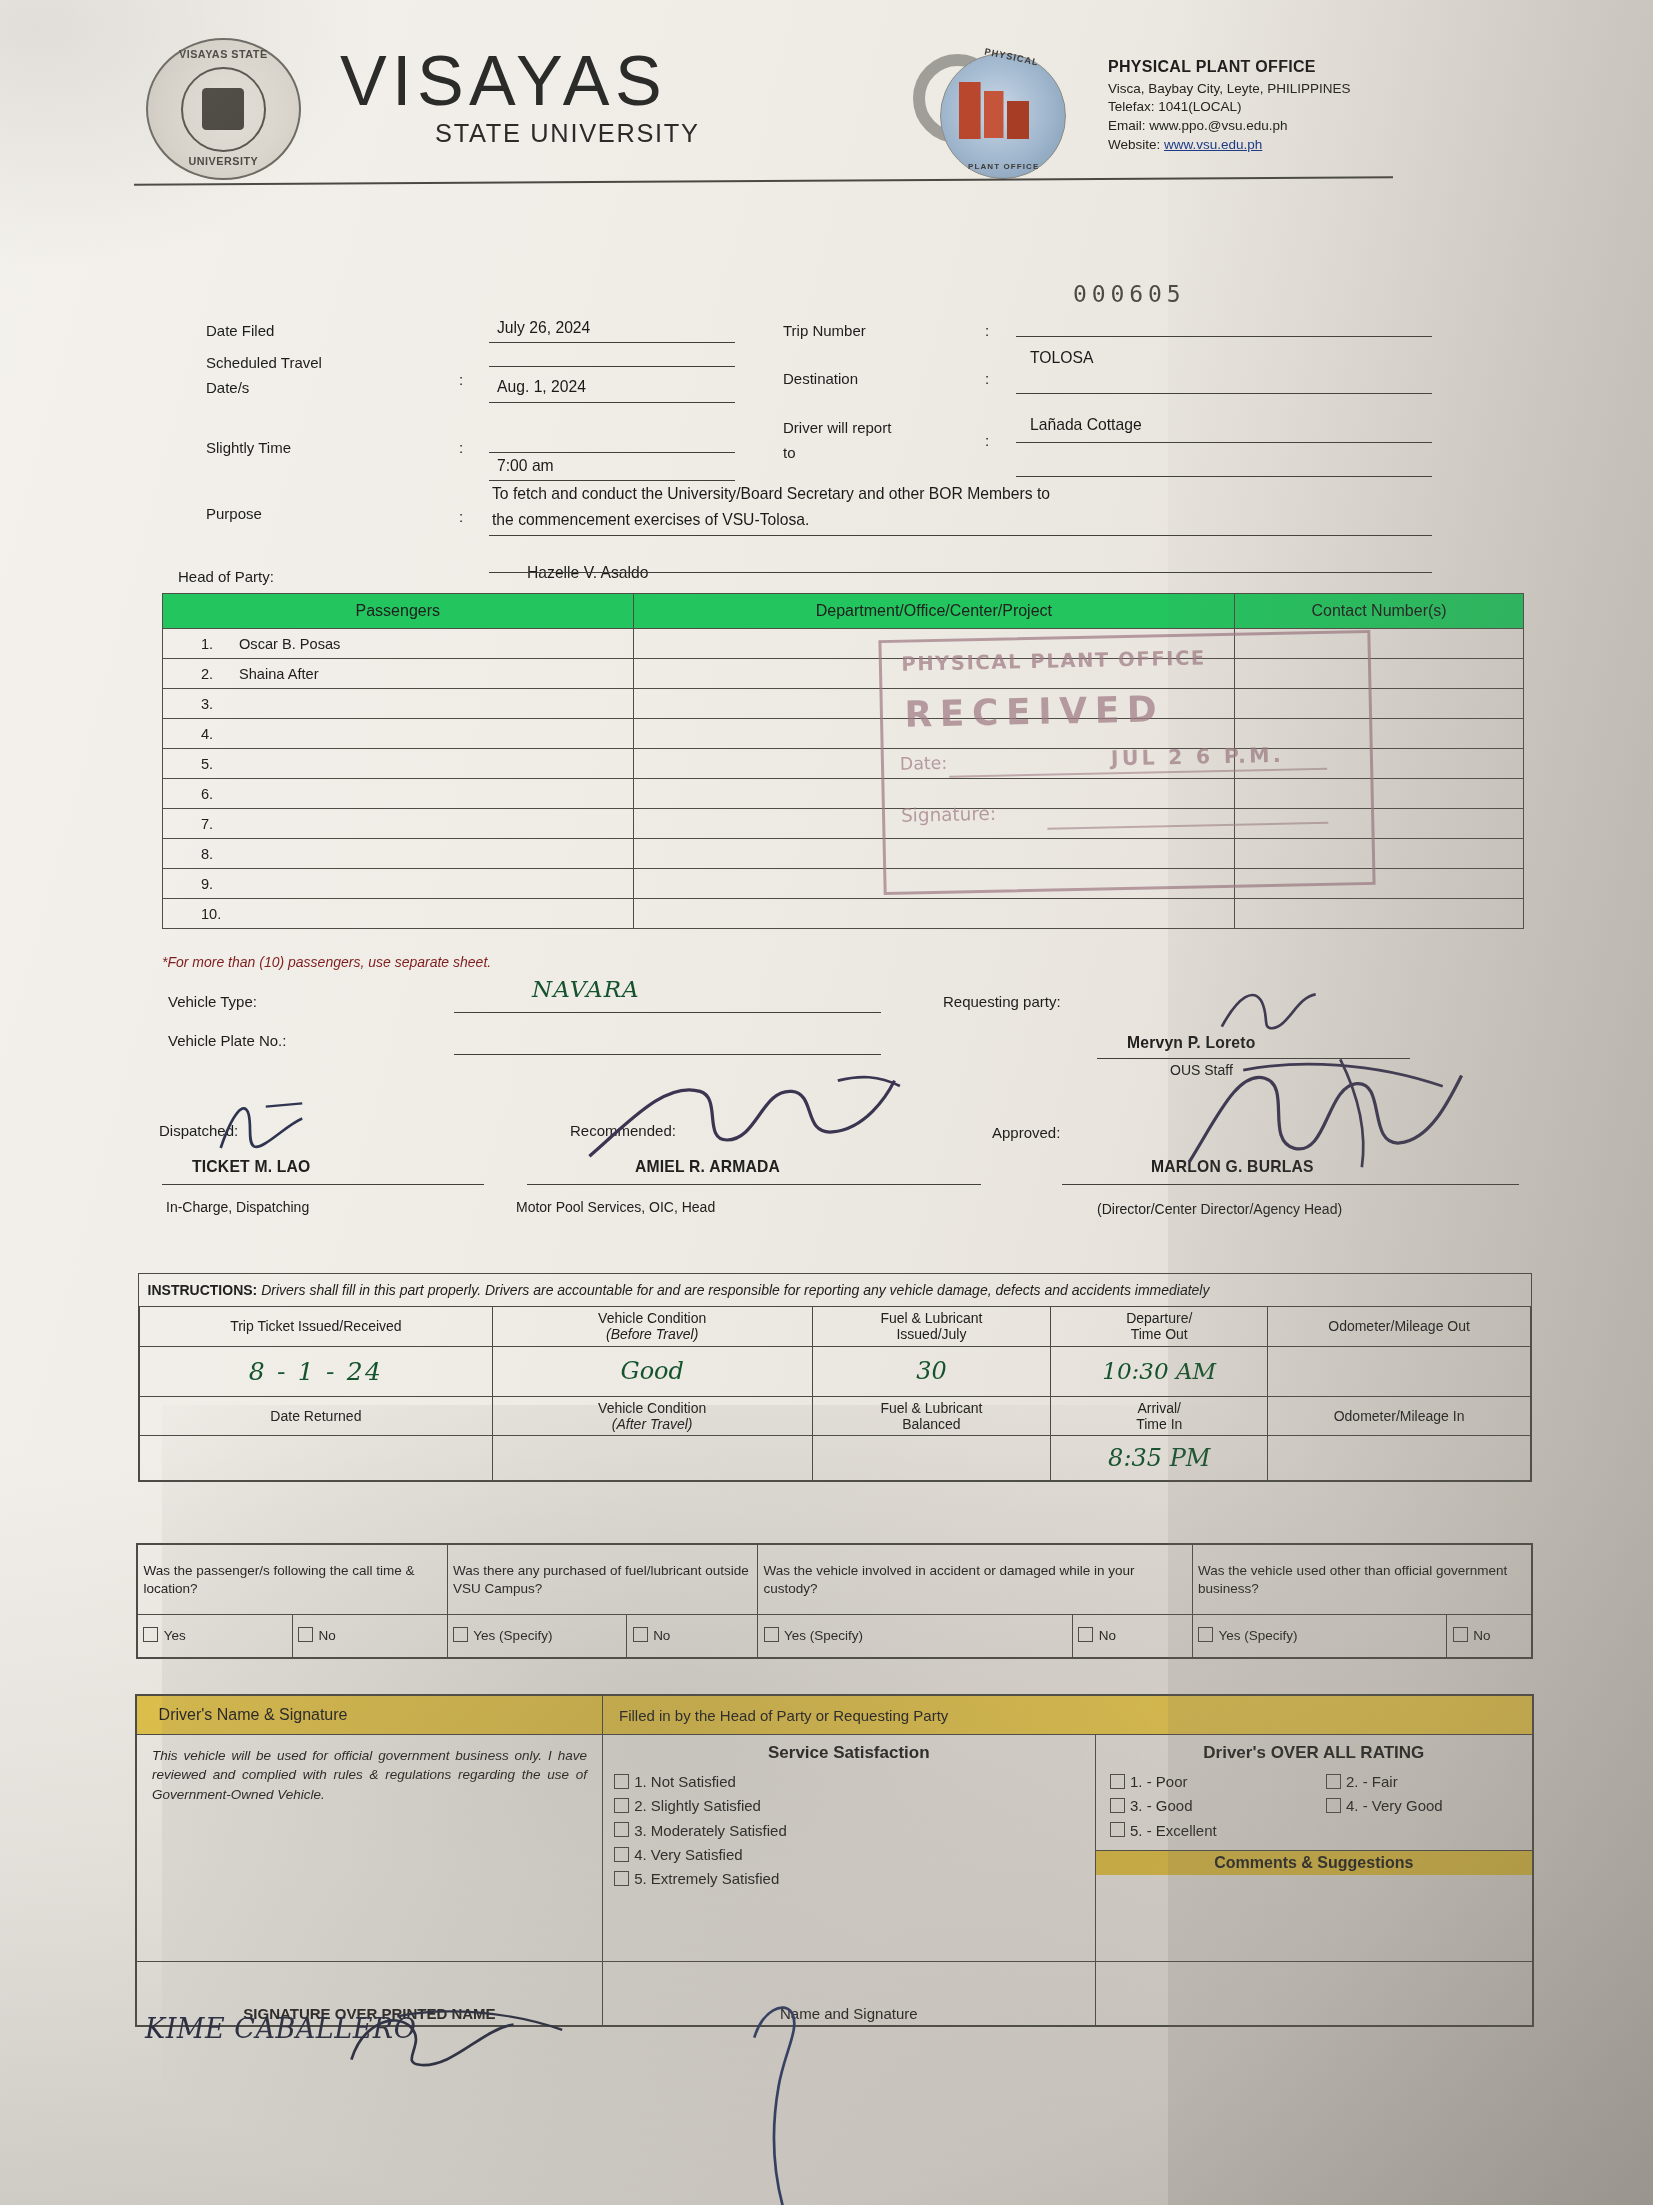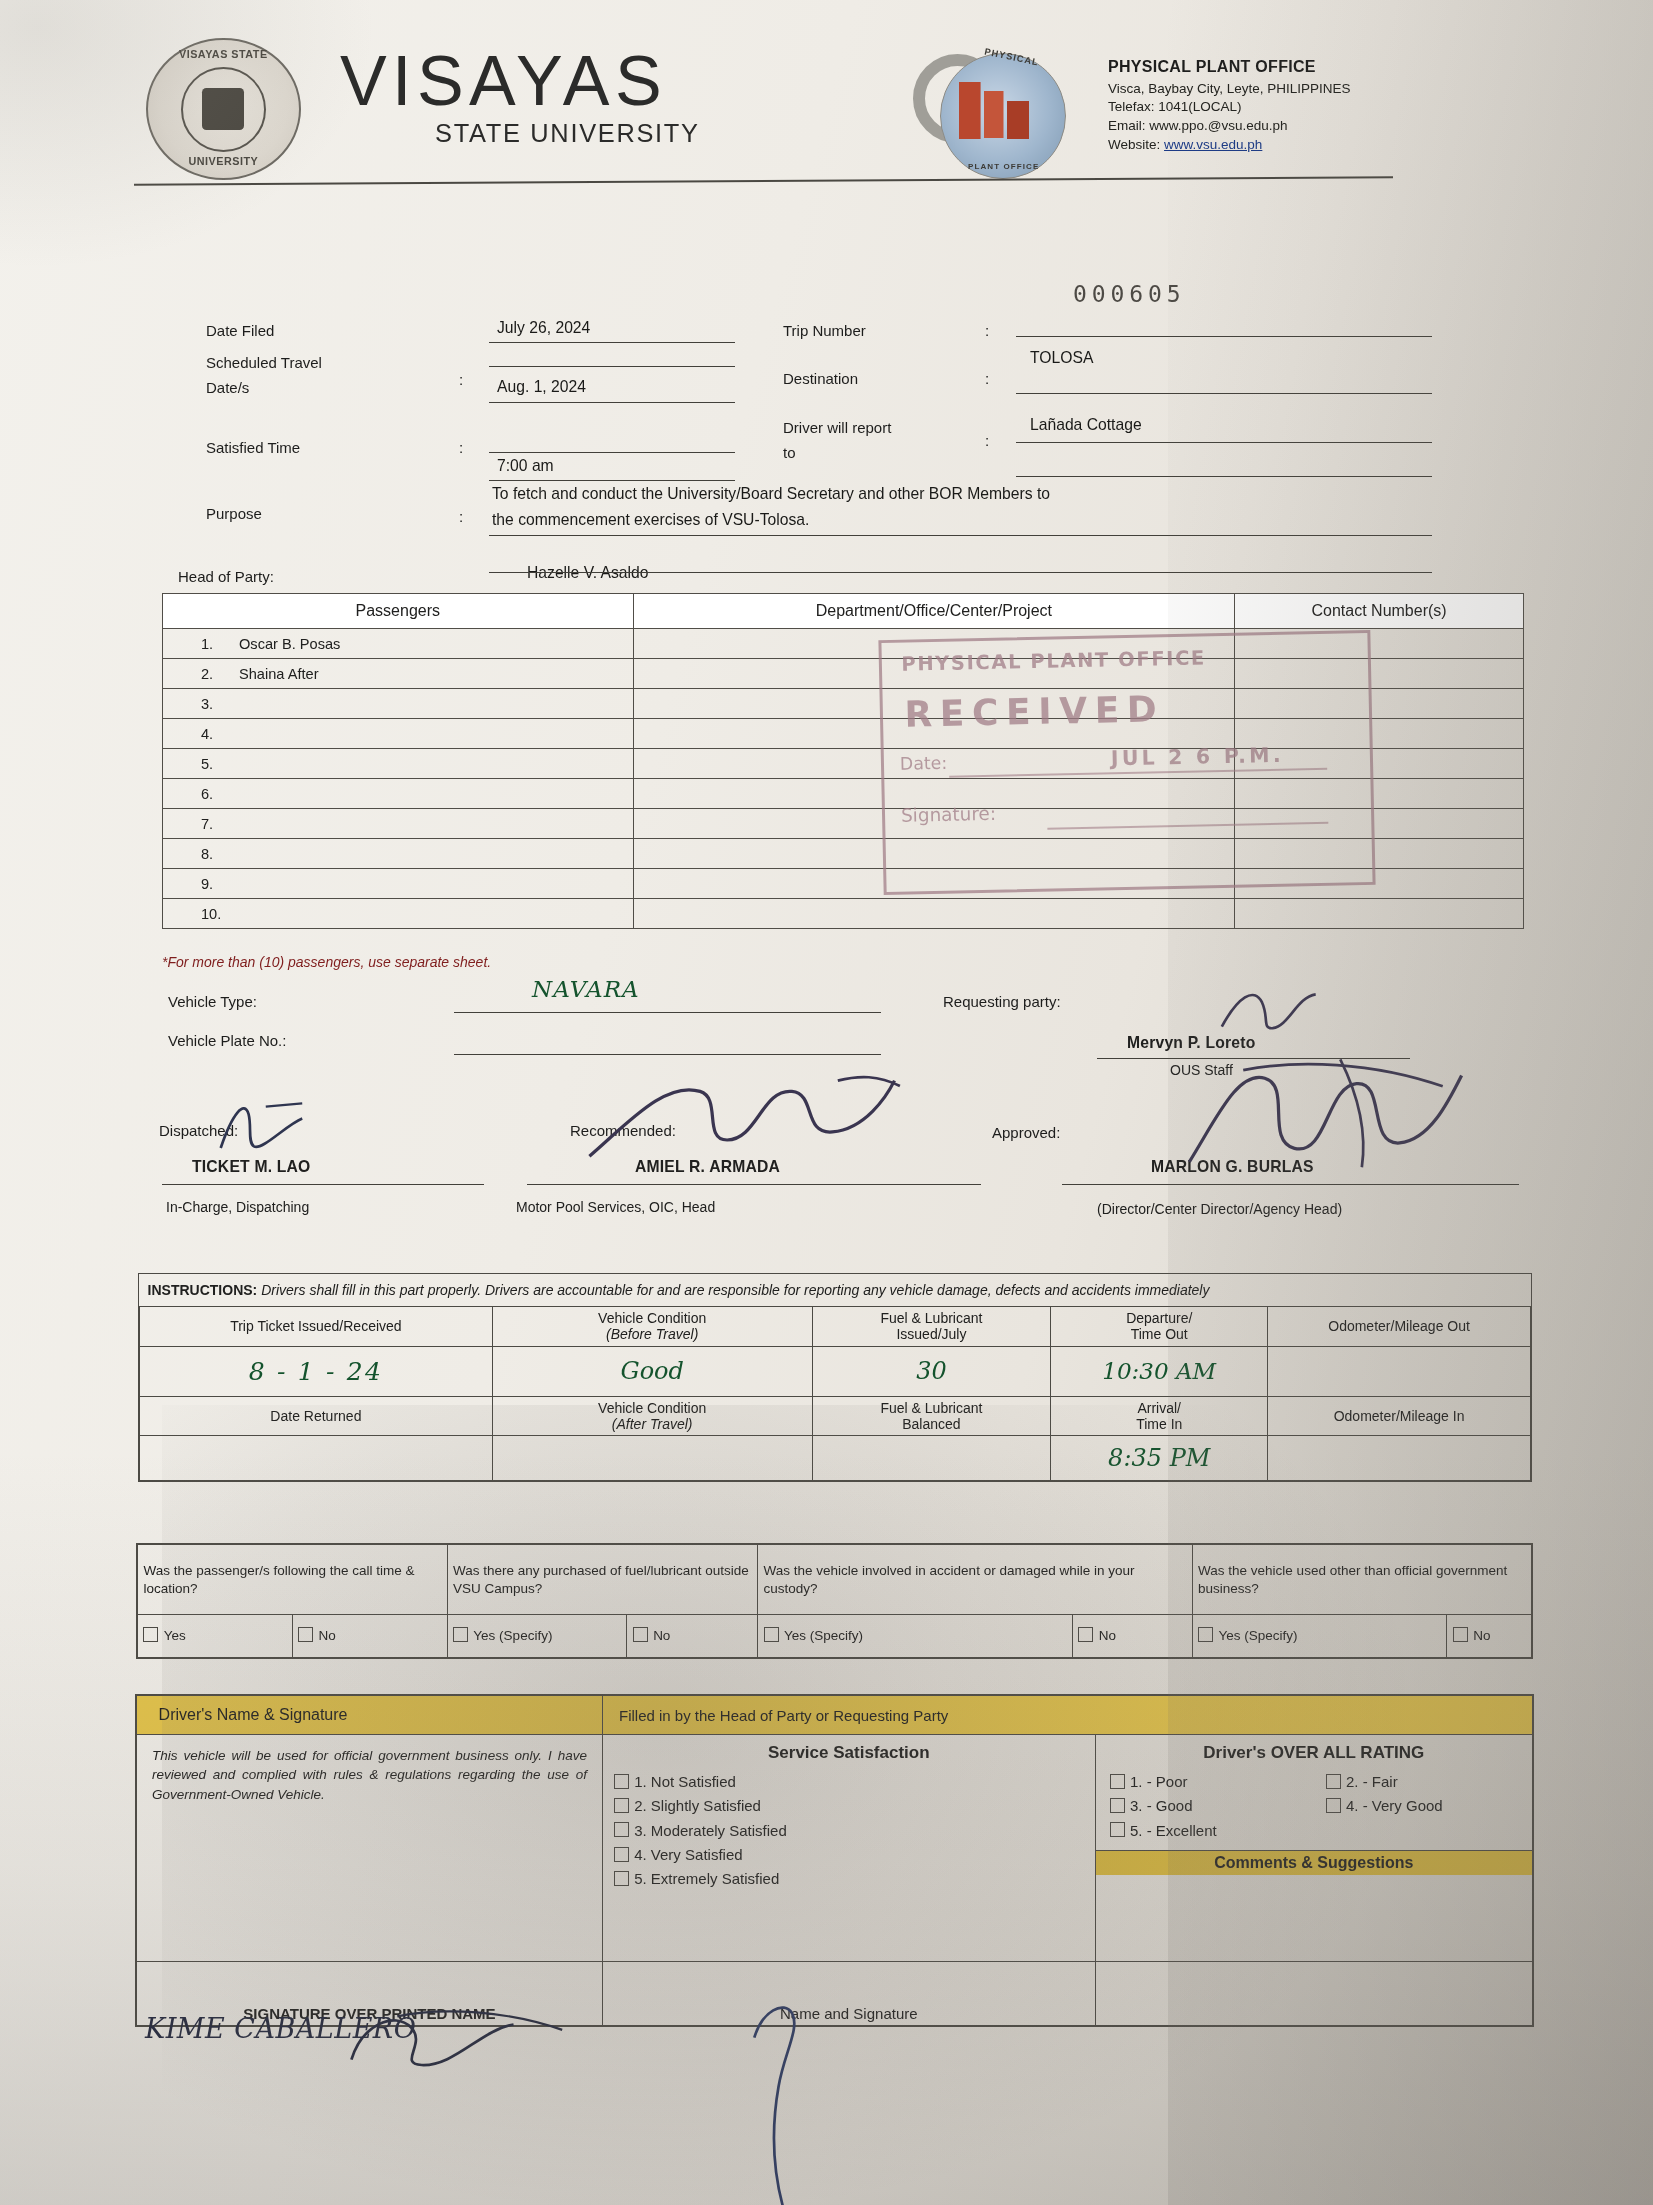--- a/index.html
+++ b/index.html
@@ -243,21 +243,21 @@
     width: 1362px;
     border-collapse: collapse;
     font-size: 14.6px;
   }
   #pass-table th, #pass-table td {
     border: 1.1px solid #504d47;
     height: 29px;
     padding: 0 5.4px;
   }
   #pass-table th {
-    background: #ffffff;
+    background: #22c55e;
     font-weight: normal;
     font-size: 16px;
     height: 34px;
   }
   #pass-table td.num {
     width: 454px;
     text-align: left;
     padding-left: 38px;
   }
   #pass-table td.dept { width: 616px; }
@@ -447,21 +447,21 @@
   <div class="fill" style="left:497px; top:319px;">July 26, 2024</div>
   <div class="uline" style="left:489px; top:342px; width:246px;"></div>
 
   <div class="lbl" style="left:206px; top:354px;">Scheduled Travel</div>
   <div class="lbl" style="left:206px; top:379px;">Date/s</div>
   <div class="colon" style="left:459px; top:371px;">:</div>
   <div class="fill" style="left:497px; top:378px;">Aug. 1, 2024</div>
   <div class="uline" style="left:489px; top:366px; width:246px;"></div>
   <div class="uline" style="left:489px; top:402px; width:246px;"></div>
 
-  <div class="lbl" style="left:206px; top:439px;">Satisfied Time</div>
+  <div class="lbl" style="left:206px; top:439px;">Slightly Time</div>
   <div class="colon" style="left:459px; top:439px;">:</div>
   <div class="fill" style="left:497px; top:457px;">7:00 am</div>
   <div class="uline" style="left:489px; top:452px; width:246px;"></div>
   <div class="uline" style="left:489px; top:480px; width:246px;"></div>
 
   <div class="lbl" style="left:206px; top:505px;">Purpose</div>
   <div class="colon" style="left:459px; top:508px;">:</div>
   <div class="fill" style="left:492px; top:485px;">To fetch and conduct the University/Board Secretary and other BOR Members to</div>
   <div class="fill" style="left:492px; top:511px;">the commencement exercises of VSU-Tolosa.</div>
   <div class="uline" style="left:489px; top:535px; width:943px;"></div>

